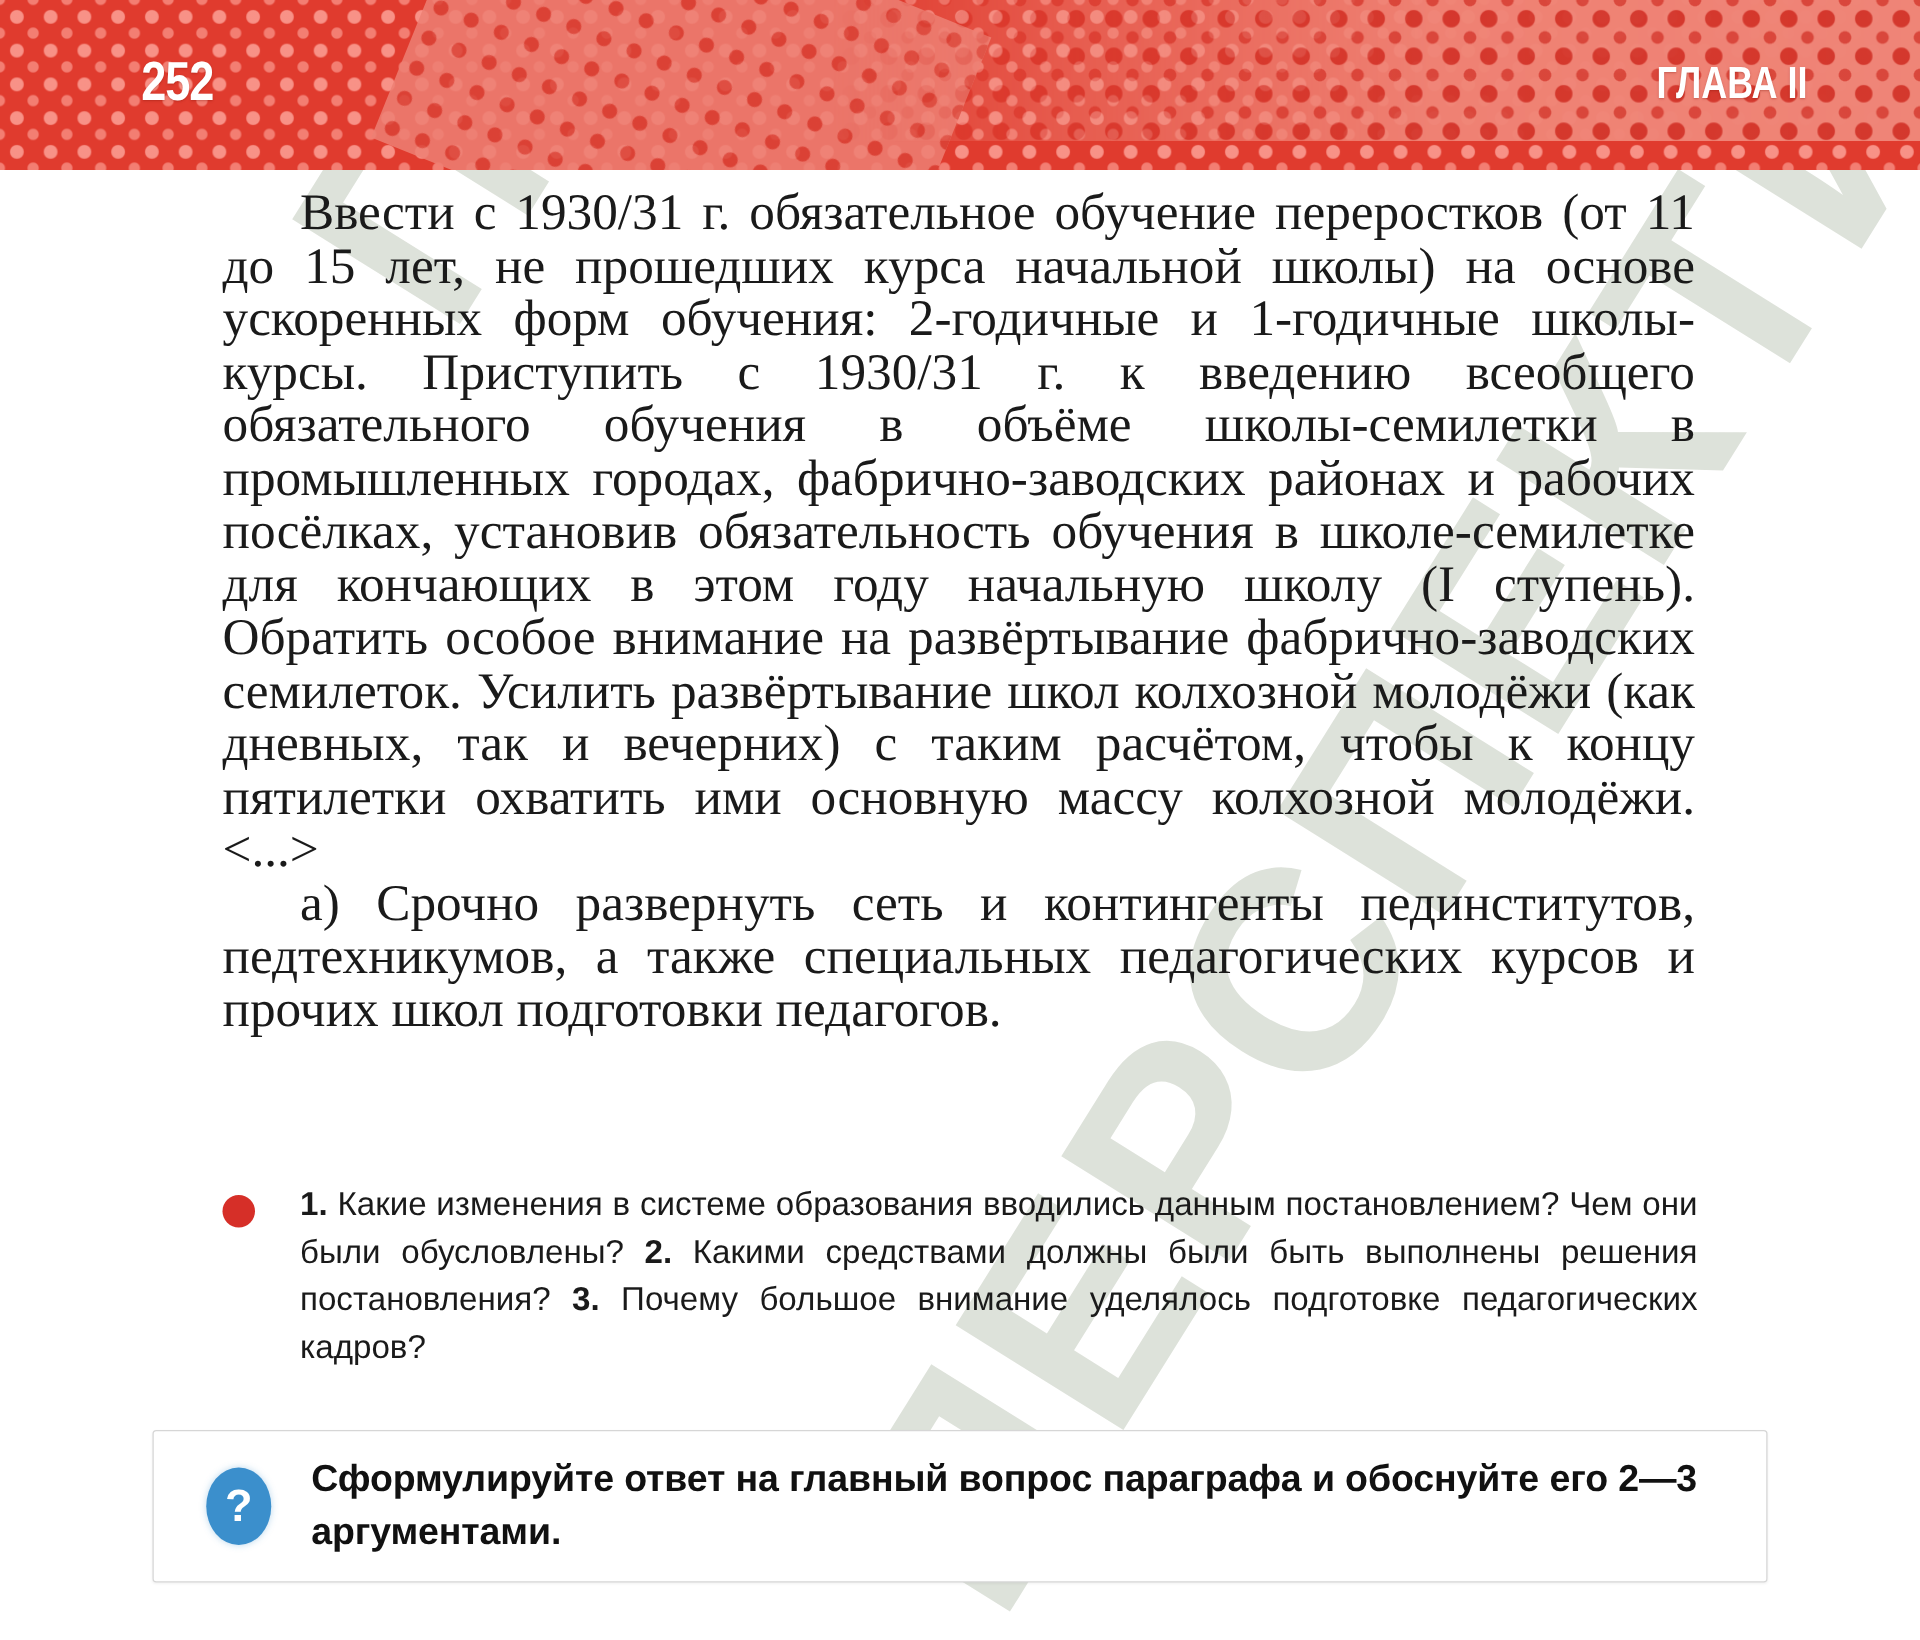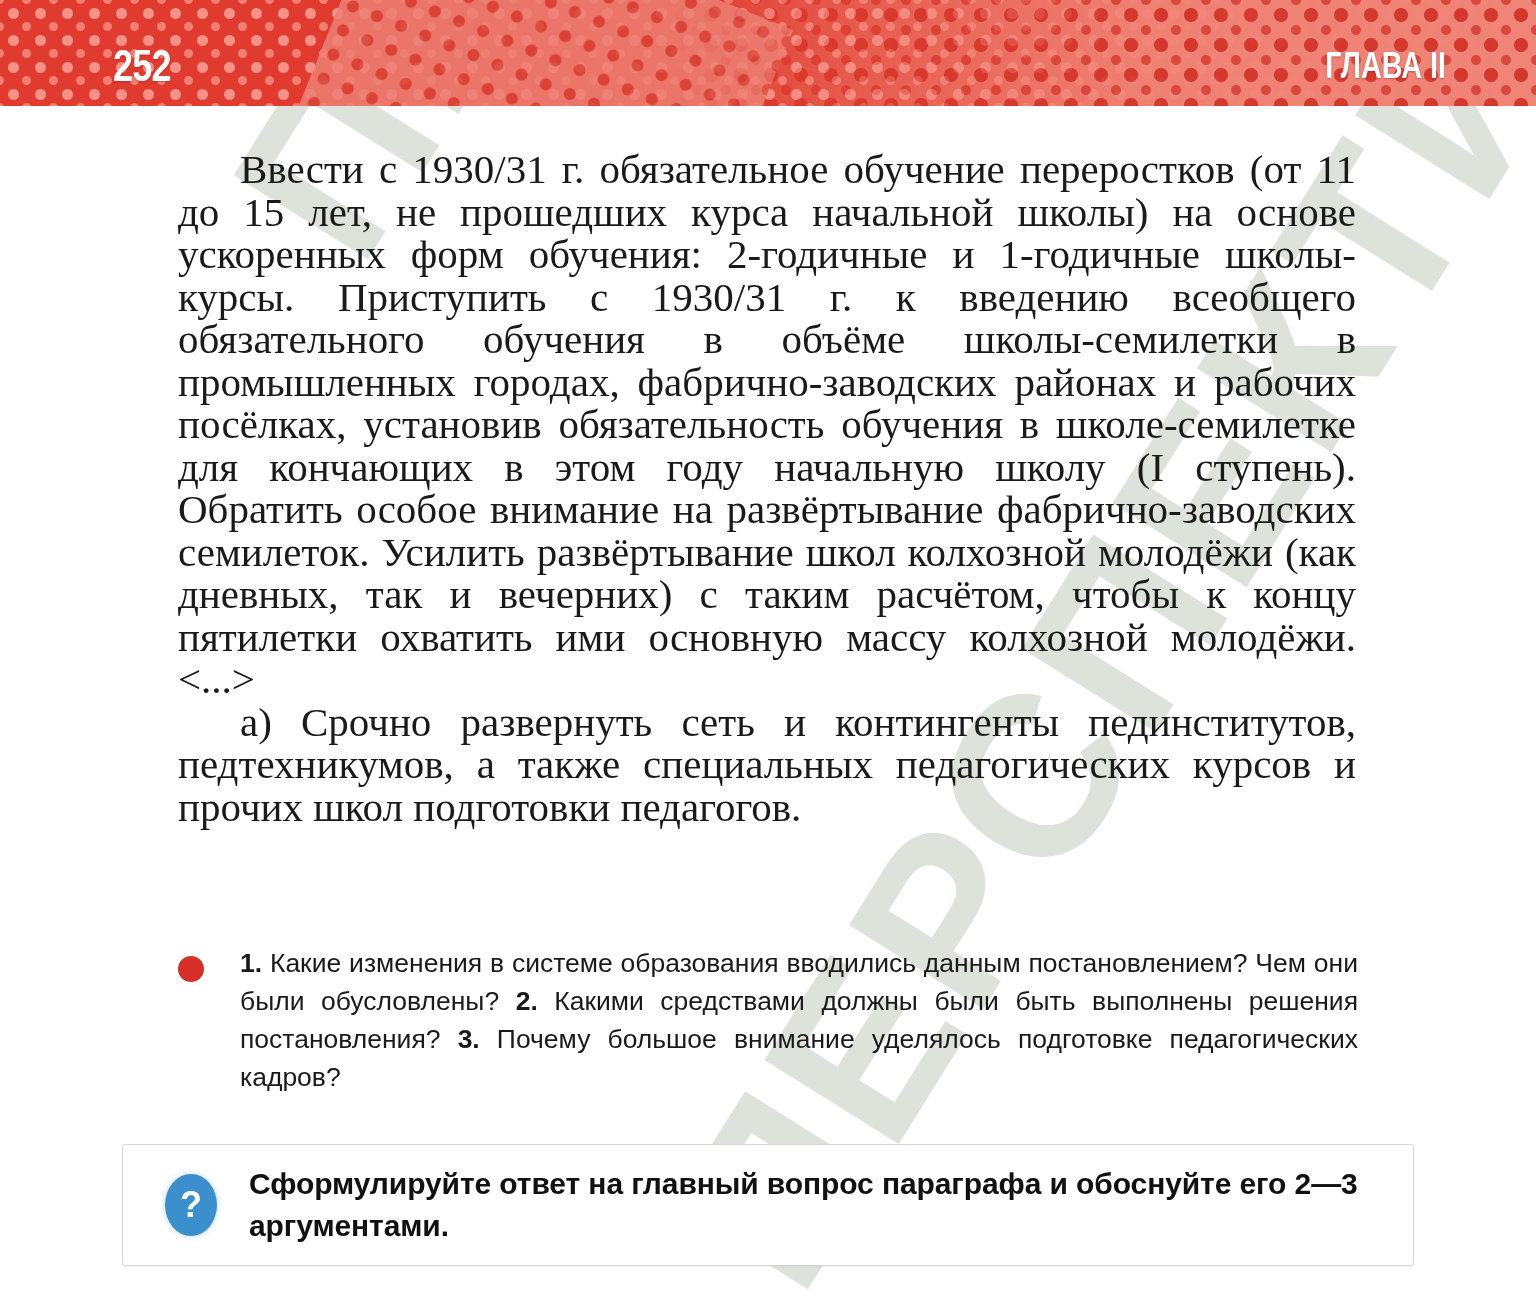--- a/index.html
+++ b/index.html
@@ -46,21 +46,21 @@
     top: 1190px;
     transform: rotate(-58deg);
     transform-origin: left top;
   }
 
   
   #header {
     position: absolute;
     left: 0; top: 0;
     width: 1536px;
-    height: 106px;
+    height: 136px;
     z-index: 2;
     background-color: #e03b2e;
     background-image:
       radial-gradient(circle at 50% 50%, rgba(255,170,160,.78) 5px, rgba(255,170,160,0) 6px),
       radial-gradient(circle at 50% 50%, rgba(255,170,160,.60) 4px, rgba(255,170,160,0) 5px);
     background-size: 27px 27px, 27px 27px;
     background-position: 0 0, 13px 13px;
     overflow: hidden;
   }
   

